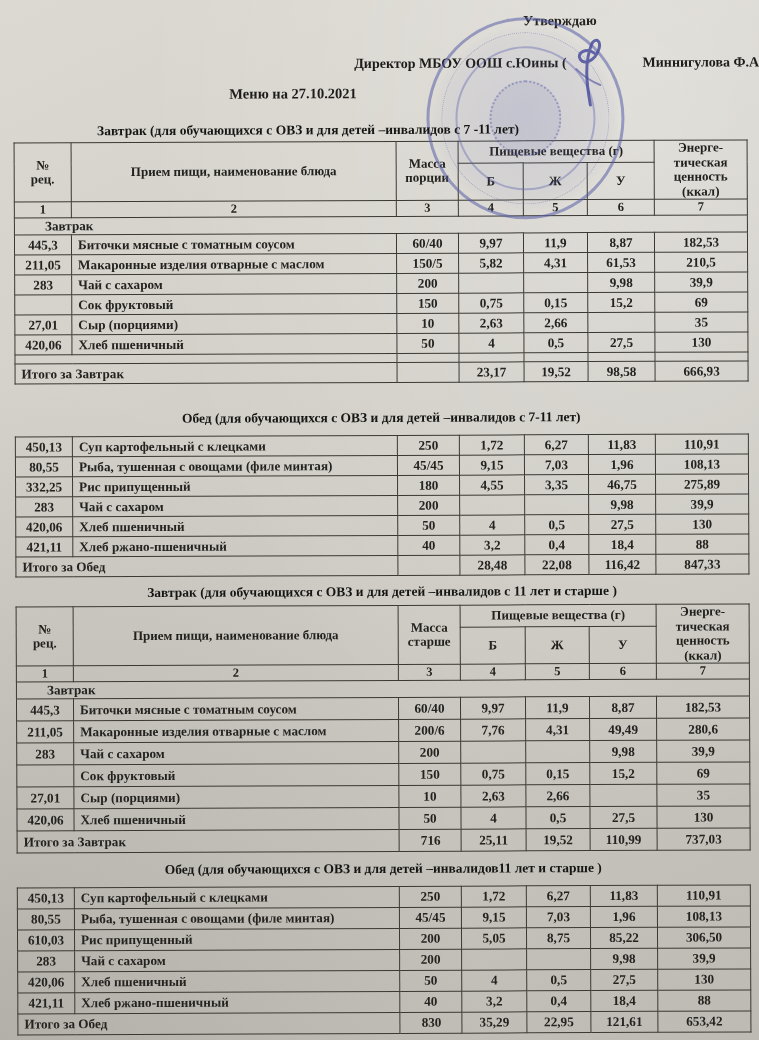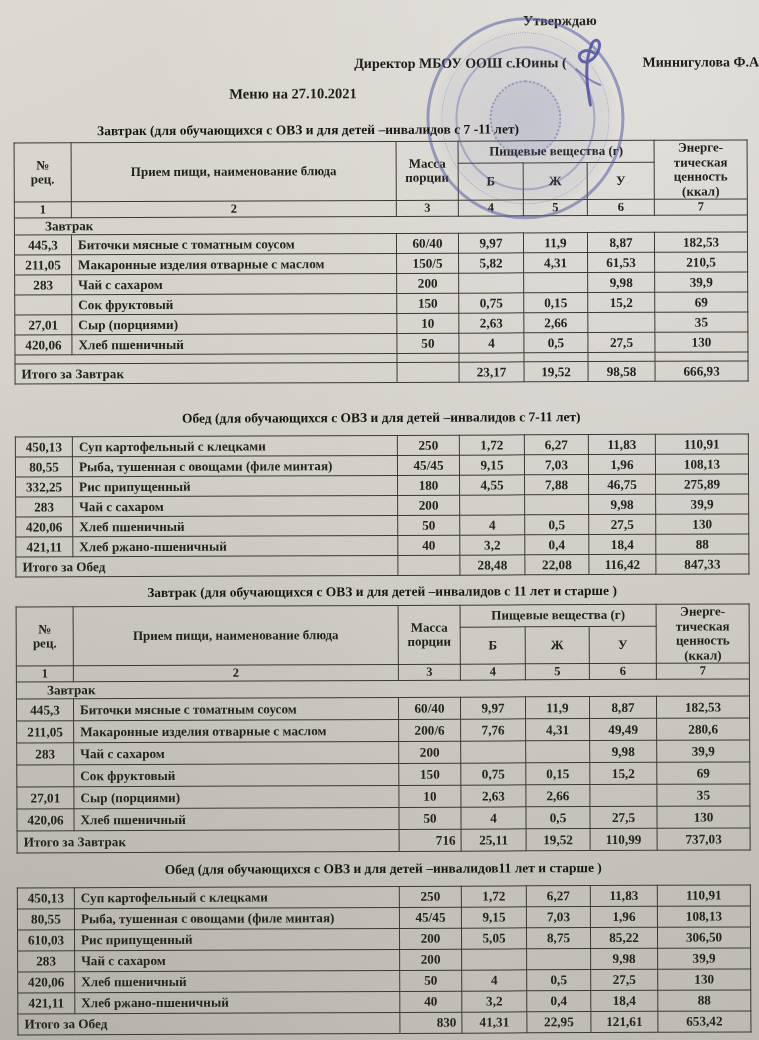--- a/index.html
+++ b/index.html
@@ -54,21 +54,21 @@
   .t2 td{height:19px;}
   .t3 td{height:21px;}
   .t4 td{height:20px;}
   td.c{text-align:center;}
   td.dish{text-align:left;padding-left:6px;white-space:nowrap;}
   tr.idx td{height:15px;font-size:12.5px;text-align:center;padding:0;}
   tr.group td{height:15px;text-align:left;padding-left:30px;font-weight:700;}
   tr.spacer td{height:8px;padding:0;}
   tr.total td{font-weight:700;}
   td.total-label{text-align:left;padding-left:6px;white-space:nowrap;}
-  td.mass-strong{text-align:right;padding-right:5px;margin-left:35px;}
+  td.mass-strong{text-align:right;padding-right:20px;margin-left:35px;}
   .hdr-top{height:21px;}
   .hdr-mid{height:36px;}
 
   
   .cook-row{margin:7px 18px 0 0;display:flex;justify-content:flex-end;align-items:flex-end;gap:8px;font-size:13.5px;font-weight:700;}
   .mt1{margin-top:20px;}
   .mt2{margin-top:27px;}
   .mt3{margin-top:9px;}
 </style>
 </head>
@@ -242,21 +242,21 @@
             <td class="c">9,15</td>
             <td class="c">7,03</td>
             <td class="c">1,96</td>
             <td class="c">108,13</td>
           </tr>
           <tr>
             <td class="c">332,25</td>
             <td class="dish">Рис припущенный</td>
             <td class="c">180</td>
             <td class="c">4,55</td>
-            <td class="c">7,88</td>
+            <td class="c">3,35</td>
             <td class="c">46,75</td>
             <td class="c">275,89</td>
           </tr>
           <tr>
             <td class="c">283</td>
             <td class="dish">Чай с сахаром</td>
             <td class="c">200</td>
             <td class="c"></td>
             <td class="c"></td>
             <td class="c">9,98</td>
@@ -302,21 +302,21 @@
           <col style="width:64px">
           <col style="width:67px">
           <col style="width:93px">
         </colgroup>
       <thead>
         <tr class="hdr-top">
           <th rowspan="2">№
 рец.</th>
           <th rowspan="2">Прием пищи, наименование блюда</th>
           <th rowspan="2">Масса
-порции</th>
+старше</th>
           <th colspan="3">Пищевые вещества (г)</th>
           <th rowspan="2">Энерге-
 тическая
 ценность
 (ккал)</th>
         </tr>
         <tr class="hdr-mid">
           <th>Б</th>
           <th>Ж</th>
           <th>У</th>
@@ -463,21 +463,21 @@
             <td class="dish">Хлеб ржано-пшеничный</td>
             <td class="c">40</td>
             <td class="c">3,2</td>
             <td class="c">0,4</td>
             <td class="c">18,4</td>
             <td class="c">88</td>
           </tr>
           <tr class="total">
             <td class="total-label" colspan="2">Итого за Обед</td>
             <td class="mass-strong">830</td>
-            <td class="c">41,31</td>
+            <td class="c">35,29</td>
             <td class="c">22,95</td>
             <td class="c">121,61</td>
             <td class="c">653,42</td>
           </tr>
         </tbody>
     </table>
 
     <div class="cook-row">
       
       

